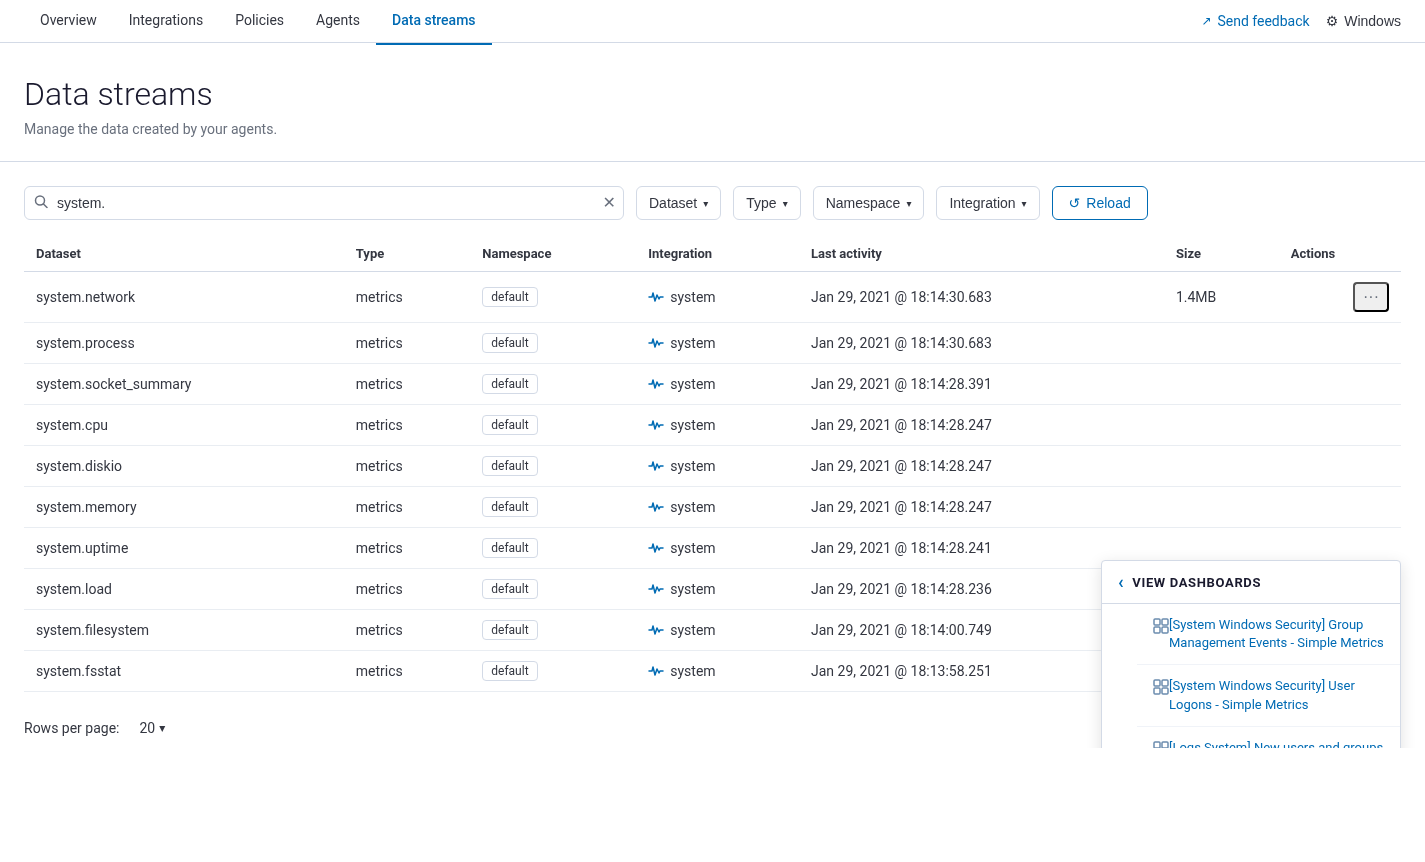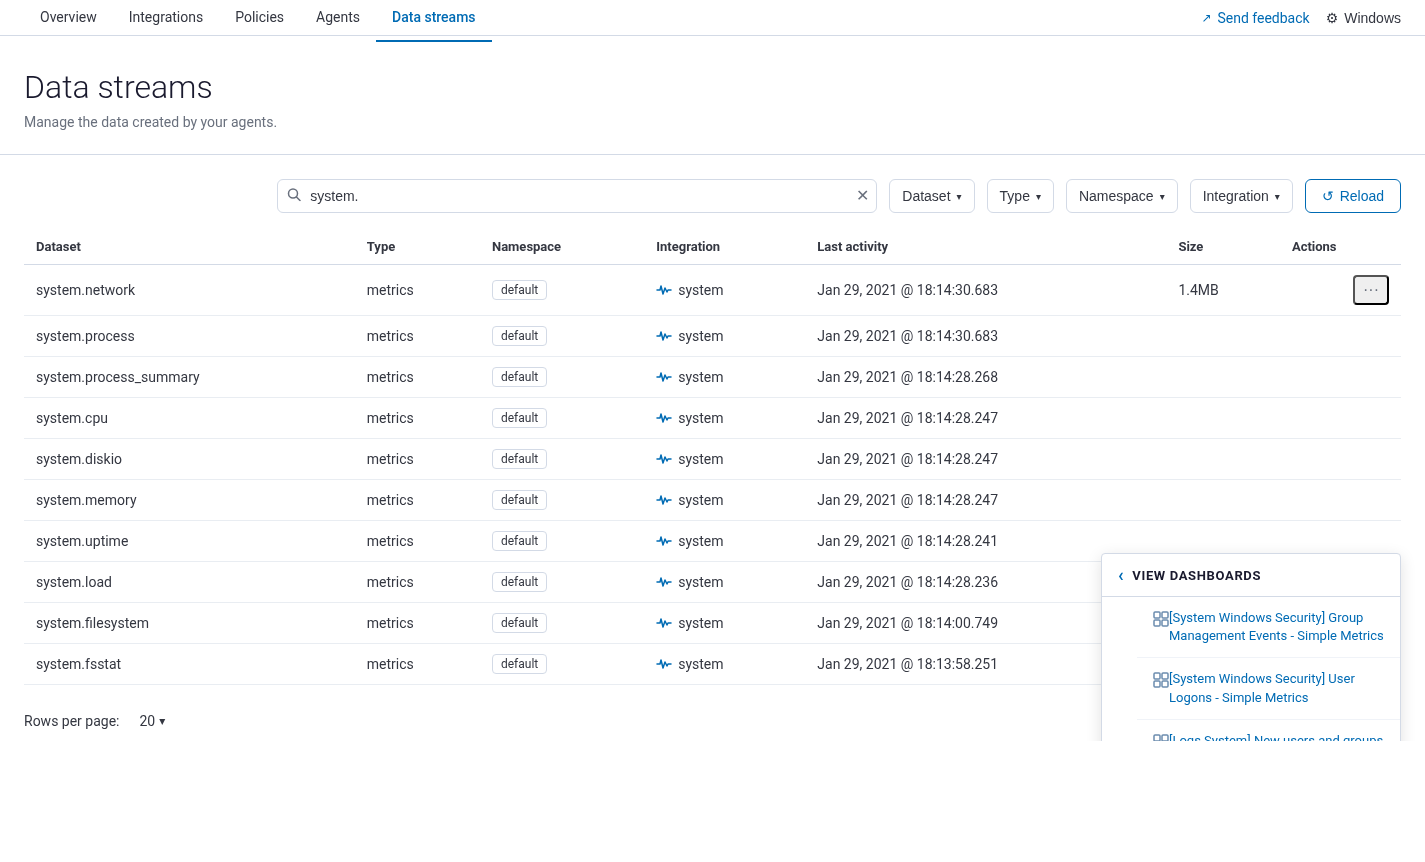--- a/index.html
+++ b/index.html
@@ -4,21 +4,21 @@
   <style>
     * { box-sizing: border-box; margin: 0; padding: 0; }
     body { font-family: -apple-system, BlinkMacSystemFont, 'Segoe UI', Roboto, sans-serif; font-size: 14px; color: #1a1a2e; background: #fff; }
 
     
     .top-nav {
       display: flex;
       align-items: center;
       padding: 4px 24px;
       border-bottom: 1px solid #d3dae6;
-      height: 36px;
+      height: 43px;
       background: #fff;
     }
     .nav-items {
       display: flex;
       align-items: center;
       gap: 0;
       flex: 1;
     }
     .nav-item {
       padding: 14px 16px;
@@ -77,21 +77,20 @@
       font-size: 14px;
       color: #69707d;
     }
 
     
     .filters-bar {
       display: flex;
       align-items: center;
       padding: 24px 24px 0 24px;
       gap: 12px;
-      justify-content: flex-end;
     }
     .search-container {
       position: relative;
       flex: 1;
       max-width: 600px;
     }
     .search-icon-wrap {
       position: absolute;
       left: 10px;
       top: 50%;
@@ -387,34 +386,34 @@
     </td>
     <td>Jan 29, 2021 @ 18:14:30.683</td>
     <td></td>
     <td>
       <div class="actions-cell">
         
       </div>
     </td>
   </tr>
         <tr>
-    <td>system.process_summary</td>
-    <td>metrics</td>
-    <td><span class="badge">default</span></td>
-    <td>
-      <div class="integration-cell">
-        <span class="pulse-icon">
-          <svg viewBox="0 0 16 16" fill="none">
-            <polyline points="1,8 4,8 5,4 7,12 9,6 11,10 12,8 15,8" stroke="#006bb4" stroke-width="1.5" stroke-linecap="round" stroke-linejoin="round" fill="none"></polyline>
-          </svg>
-        </span>
-        <span>system</span>
-      </div>
-    </td>
-    <td>Jan 29, 2021 @ 18:14:28.268</td>
+    <td>system.socket_summary</td>
+    <td>metrics</td>
+    <td><span class="badge">default</span></td>
+    <td>
+      <div class="integration-cell">
+        <span class="pulse-icon">
+          <svg viewBox="0 0 16 16" fill="none">
+            <polyline points="1,8 4,8 5,4 7,12 9,6 11,10 12,8 15,8" stroke="#006bb4" stroke-width="1.5" stroke-linecap="round" stroke-linejoin="round" fill="none"></polyline>
+          </svg>
+        </span>
+        <span>system</span>
+      </div>
+    </td>
+    <td>Jan 29, 2021 @ 18:14:28.391</td>
     <td></td>
     <td>
       <div class="actions-cell">
         
       </div>
     </td>
   </tr>
         <tr>
     <td>system.cpu</td>
     <td>metrics</td>

